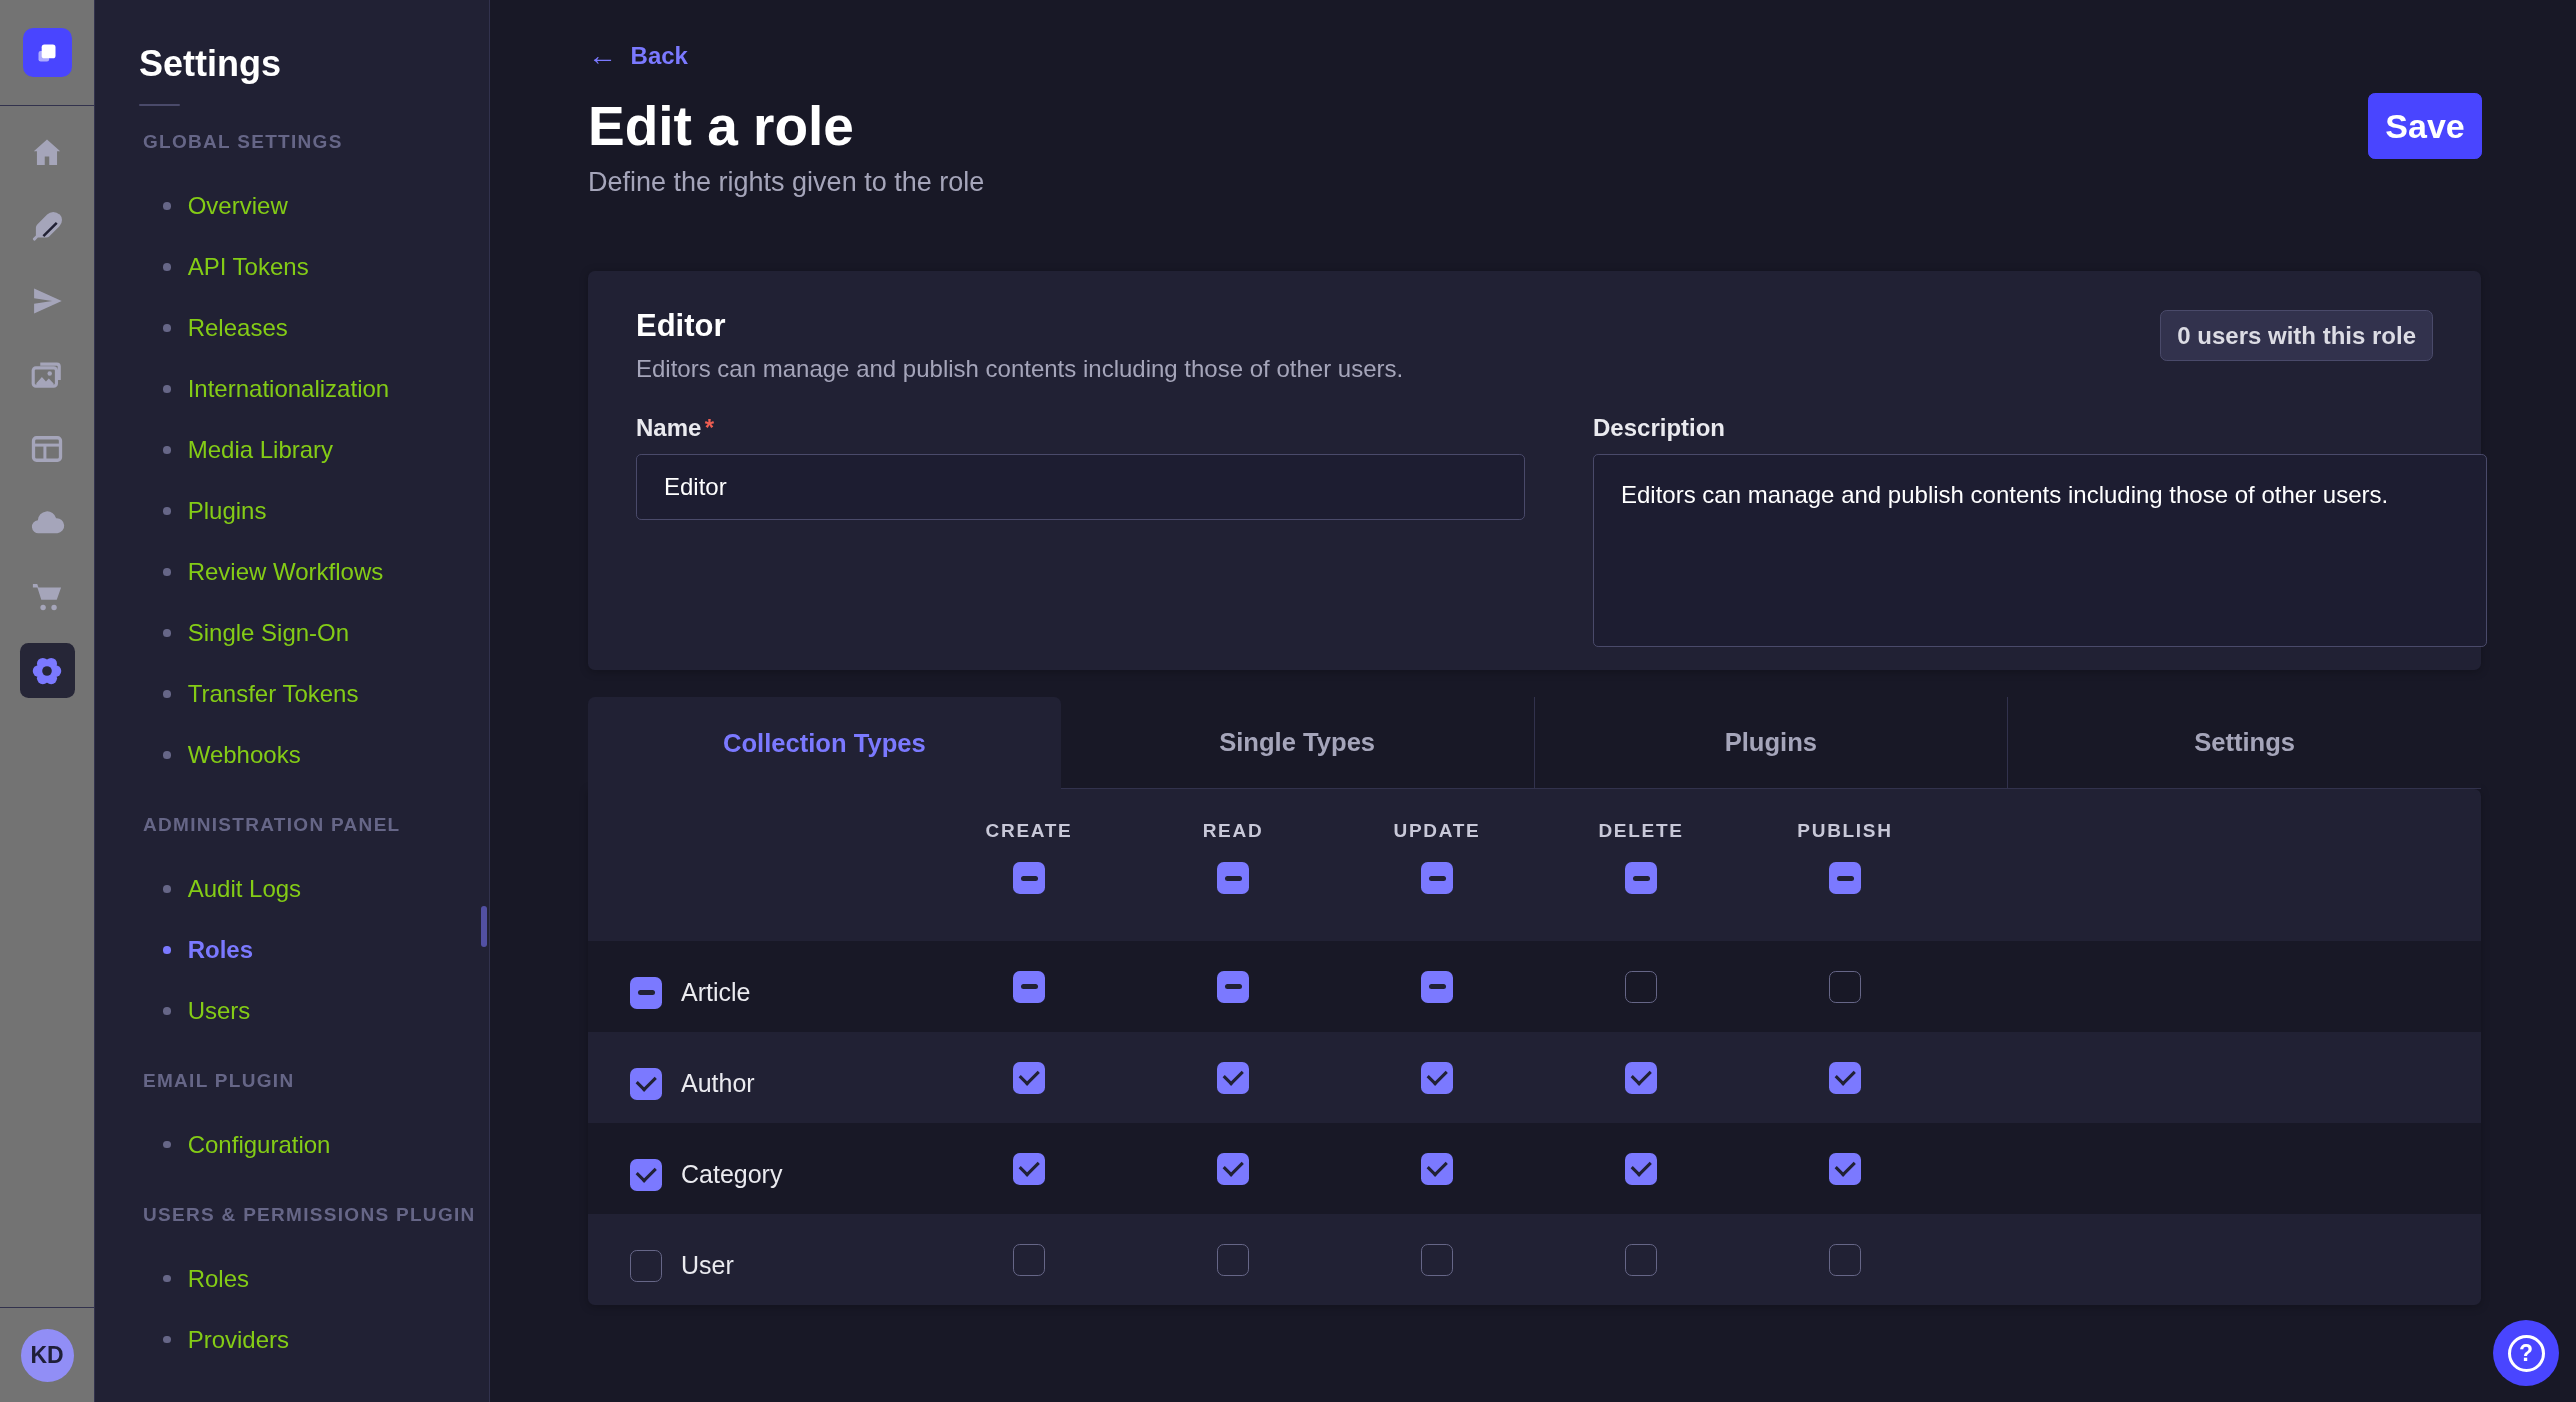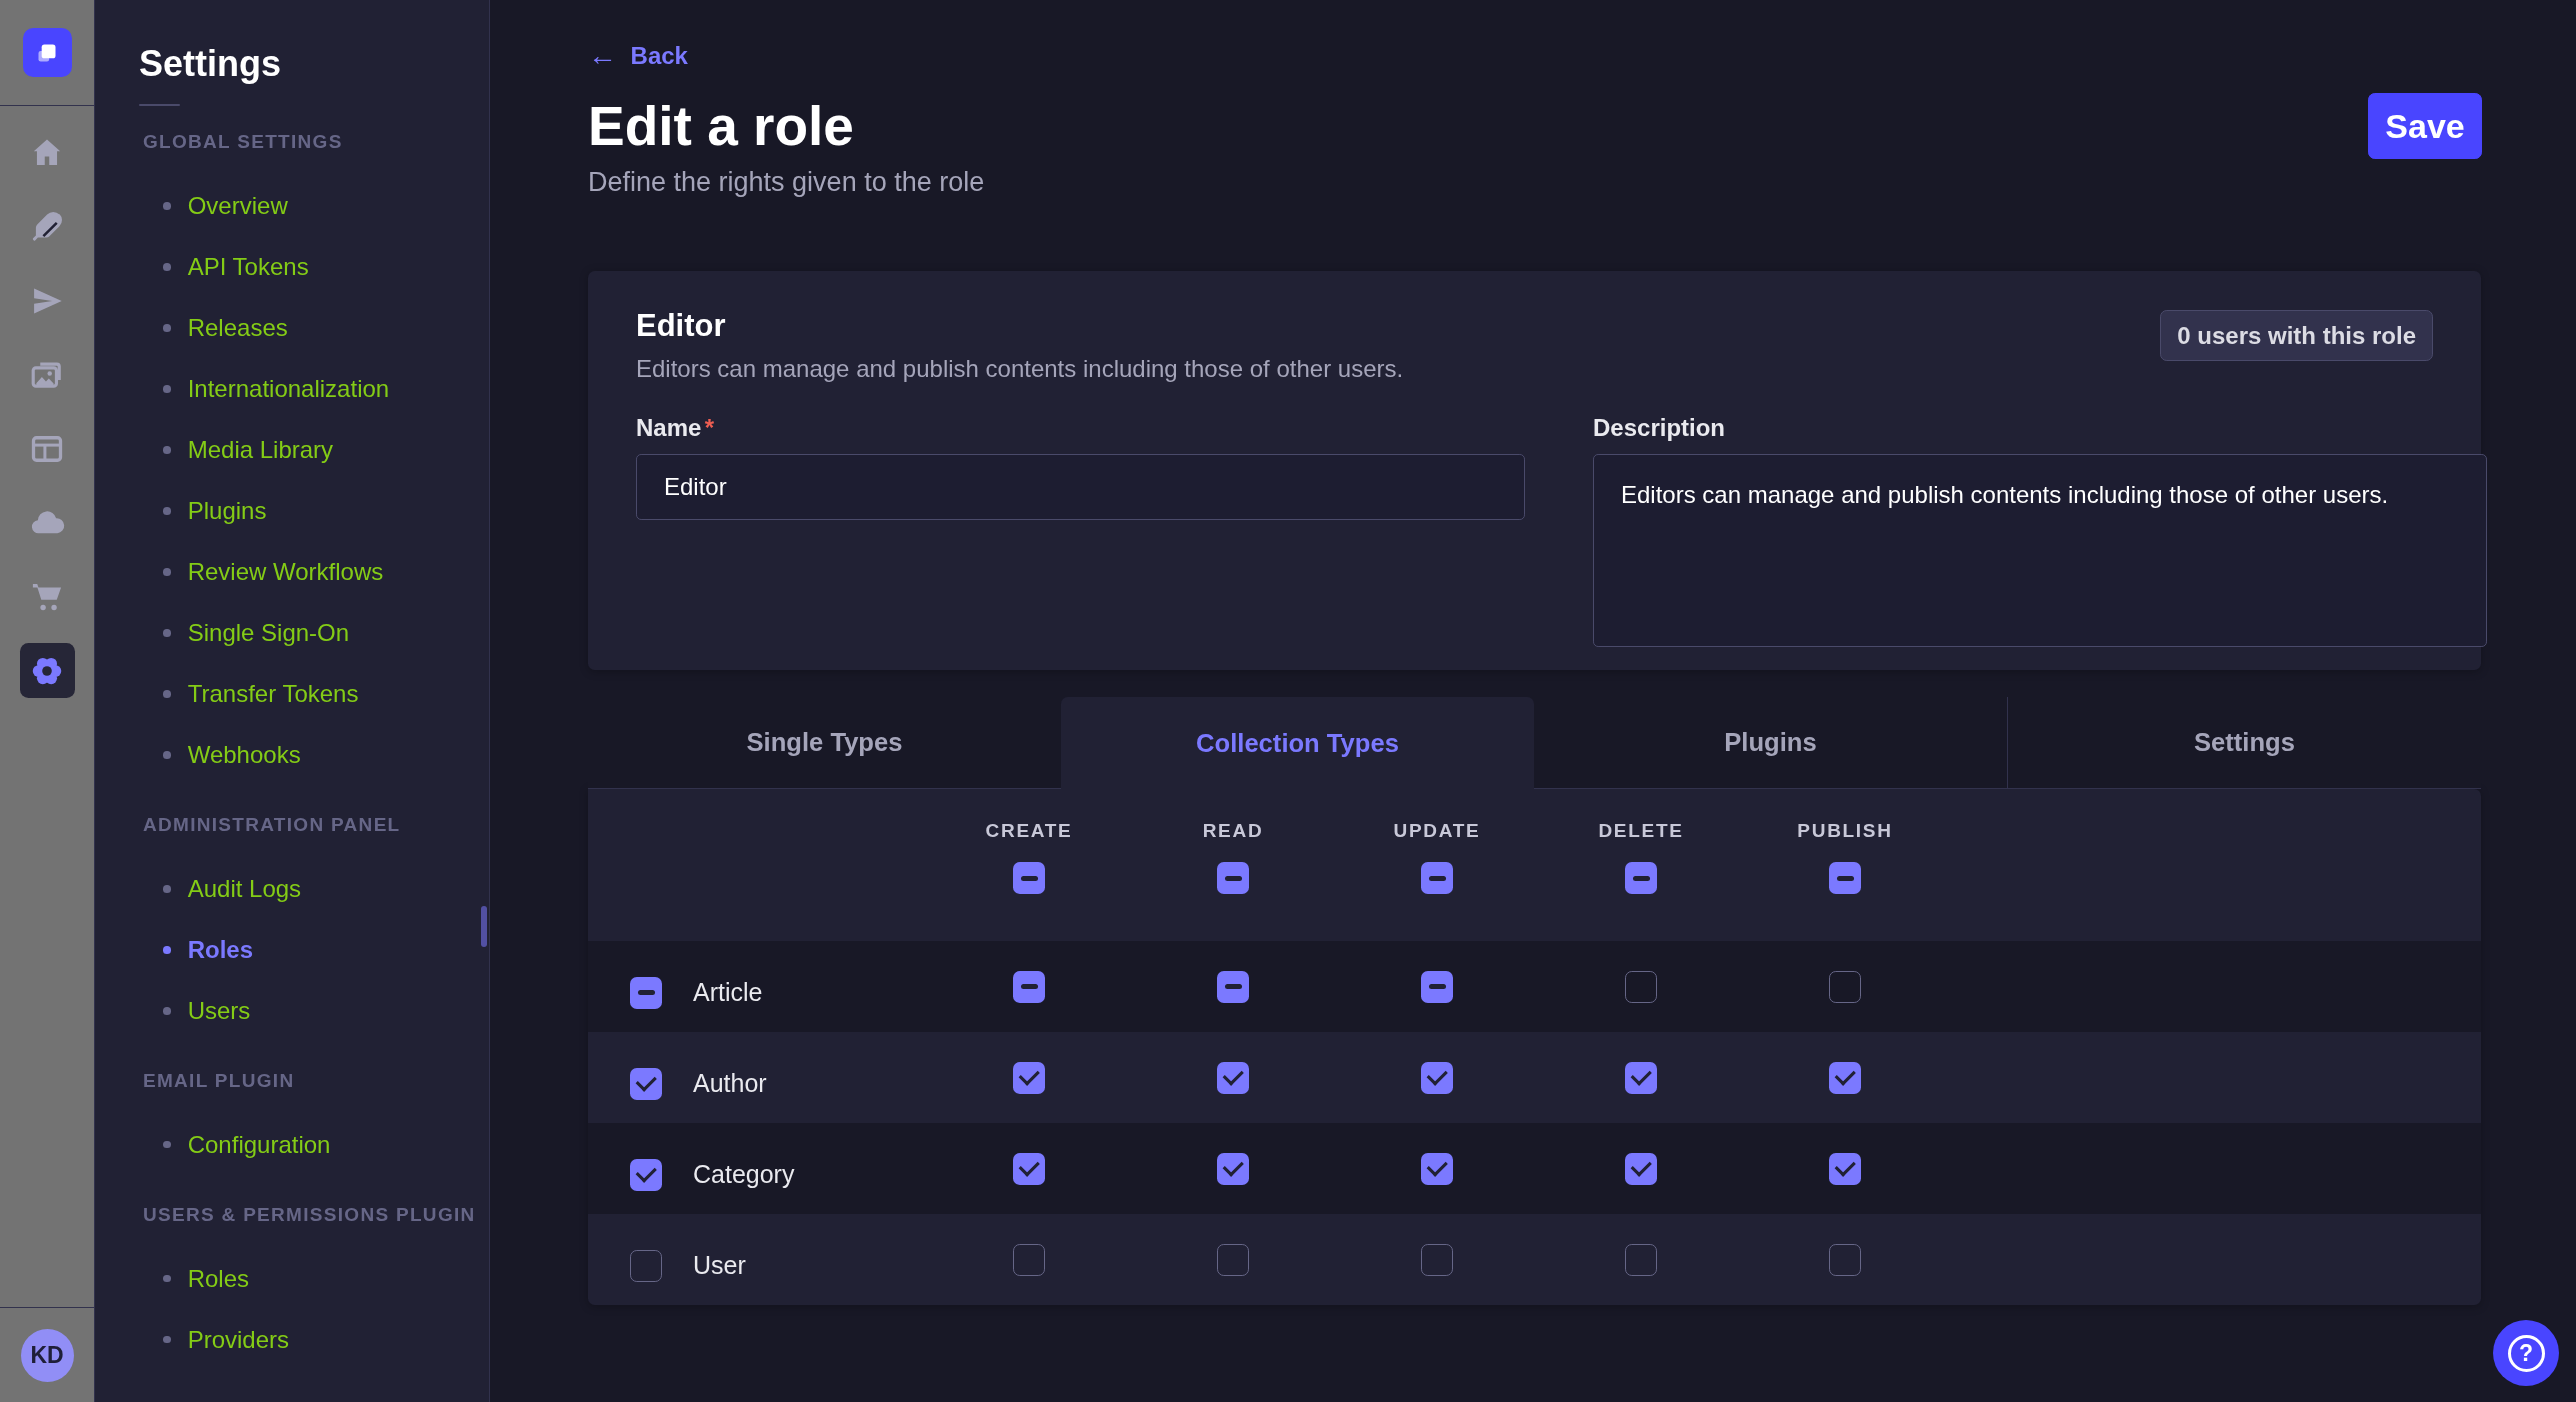--- a/index.html
+++ b/index.html
@@ -72,21 +72,21 @@
 
   
   .perm-wrap { position:absolute; left:97px; top:697px; width:1893px; }
   .tabs { display:flex; height:92px; }
   .tab { flex:1; display:flex; align-items:center; justify-content:center; font-size:25.6px; font-weight:600;
          color:#a5a5ba; background:#181826; border-bottom:1.7px solid #32324d; cursor:pointer; }
   .tab.active { background:#212134; color:#7b79ff; border-bottom:none; border-radius:6.8px 6.8px 0 0; }
   .tab:not(.active) + .tab:not(.active) { border-left:0.9px solid #32324d; }
   .perm-table { background:#212134; border-radius:0 6.8px 6.8px 6.8px; overflow:hidden; box-shadow:0 1.7px 8.5px rgba(0,0,0,.25); }
   .cols { display:flex; align-items:flex-start; }
-  .col-name { width:339px; flex:none; display:flex; align-items:center; padding-left:42px; gap:31px;margin-top:12px; }
+  .col-name { width:339px; flex:none; display:flex; align-items:center; padding-left:42px; gap:19px;margin-top:12px; }
   .col { width:204px; flex:none; display:flex; align-items:center; justify-content:center; }
   .thead { padding-top:31px; height:152px; }
   .col-label { font-size:19px; font-weight:700; letter-spacing:1.7px; color:#c8c8d8; text-transform:uppercase; }
   .thead .master-row { margin-top:20.4px; }
   .prow { height:91px; display:flex; align-items:center; }
   .prow.odd { background:#181826; }
   .row-name { font-size:25px; font-weight:500; color:#eaeaef; }
 
   
   .cb { width:32px; height:32px; border-radius:6.8px; position:relative; flex:none; cursor:pointer; }
@@ -299,25 +299,25 @@
         </div>
         <div class="field">
           <label class="field-label">Description</label>
           <textarea class="text-area" readonly="" style="">Editors can manage and publish contents including those of other users.</textarea>
         </div>
       </div>
     </section>
 
     <section class="perm-wrap">
       <div class="tabs" id="tabs">
+          <div class="tab active">
+            <span>Collection Types</span>
+          </div>
           <div class="tab">
             <span>Single Types</span>
-          </div>
-          <div class="tab active">
-            <span>Collection Types</span>
           </div>
           <div class="tab">
             <span>Plugins</span>
           </div>
           <div class="tab">
             <span>Settings</span>
           </div>
         </div>
       <div class="perm-table">
         <div class="thead">

